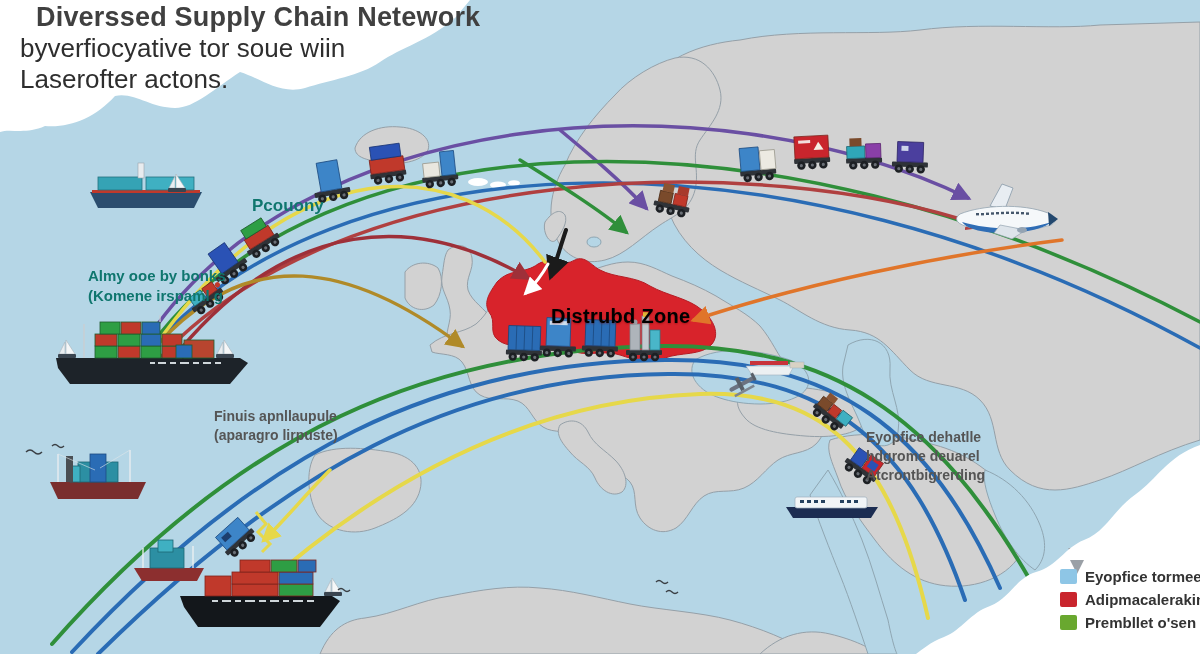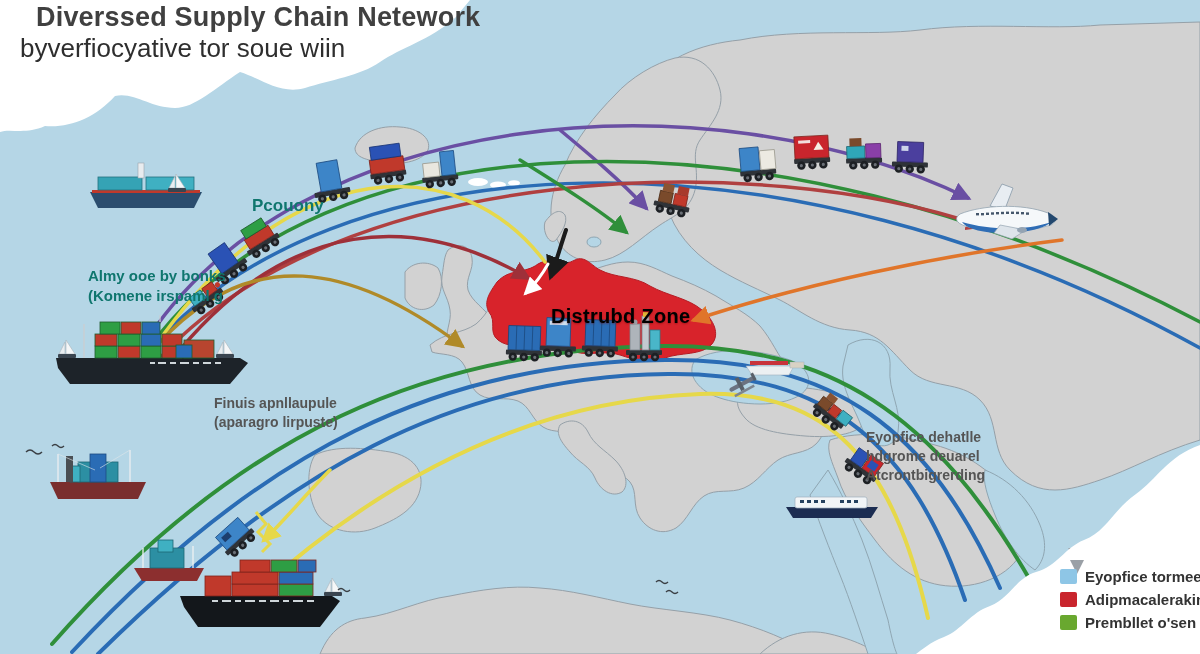--- a/index.html
+++ b/index.html
@@ -394,27 +394,27 @@
         <path d="M656,582 q3,-3 6,0 q3,3 6,0"></path>
         <path d="M666,592 q3,-3 6,0 q3,3 6,0"></path>
   </g>
 
   <path fill="#ffffff" d="M0,0 L470,0 L455,18 C430,40 400,48 380,62 C360,76 330,80 305,88 C280,95 260,78 240,72 C215,88 195,108 175,108 C150,108 135,92 115,96 C95,118 70,128 45,126 C25,135 10,128 0,132 Z"></path>
   <path fill="#ffffff" d="M1200,445 C1168,456 1156,480 1136,494 C1114,509 1106,532 1084,540 C1064,548 1058,566 1036,572 C1016,578 1010,598 990,606 C970,613 962,630 944,637 C930,642 922,650 916,654 L1200,654 Z"></path>
   <path fill="#9aa0a6" d="M1070,560 L1084,560 L1077,574 Z"></path>
 </svg>
 
 <div class="ov title">Diverssed Supply Chain Netework</div>
-<div class="ov subtitle"><span>byverfiocyative tor soue wiin</span><br></div>
+<div class="ov subtitle"><span>byverfiocyative tor soue wiin</span><br><span>Laserofter actons.</span></div>
 
 <div class="ov lbl" style="left:252px;top:196px;font-size:17px;">Pcouony</div>
 
 <div class="ov lbl" style="left:88px;top:266px;"><span>Almy ooe by bonks</span><br><span>(Komene irspaml g</span></div>
 
-<div class="ov lbl light" style="left:214px;top:394px;"><span>Finuis apnllaupule</span><br><span>(aparagro lirpuste)</span></div>
+<div class="ov lbl light" style="left:214px;top:407px;"><span>Finuis apnllaupule</span><br><span>(aparagro lirpuste)</span></div>
 
 <div class="ov lbl light" style="left:866px;top:428px;"><span>Eyopfice dehatlle</span><br><span>hdgrome deuarel</span><br><span>Atcrontbigrerding</span></div>
 
 
 <div class="ov zone-label">Distrubd Zone</div>
 
 <div class="legend">
   <div class="legend-row">
     <span class="legend-swatch" style="background: rgb(142, 198, 230);"></span>
     <span class="legend-text">Eyopfice tormees</span>

